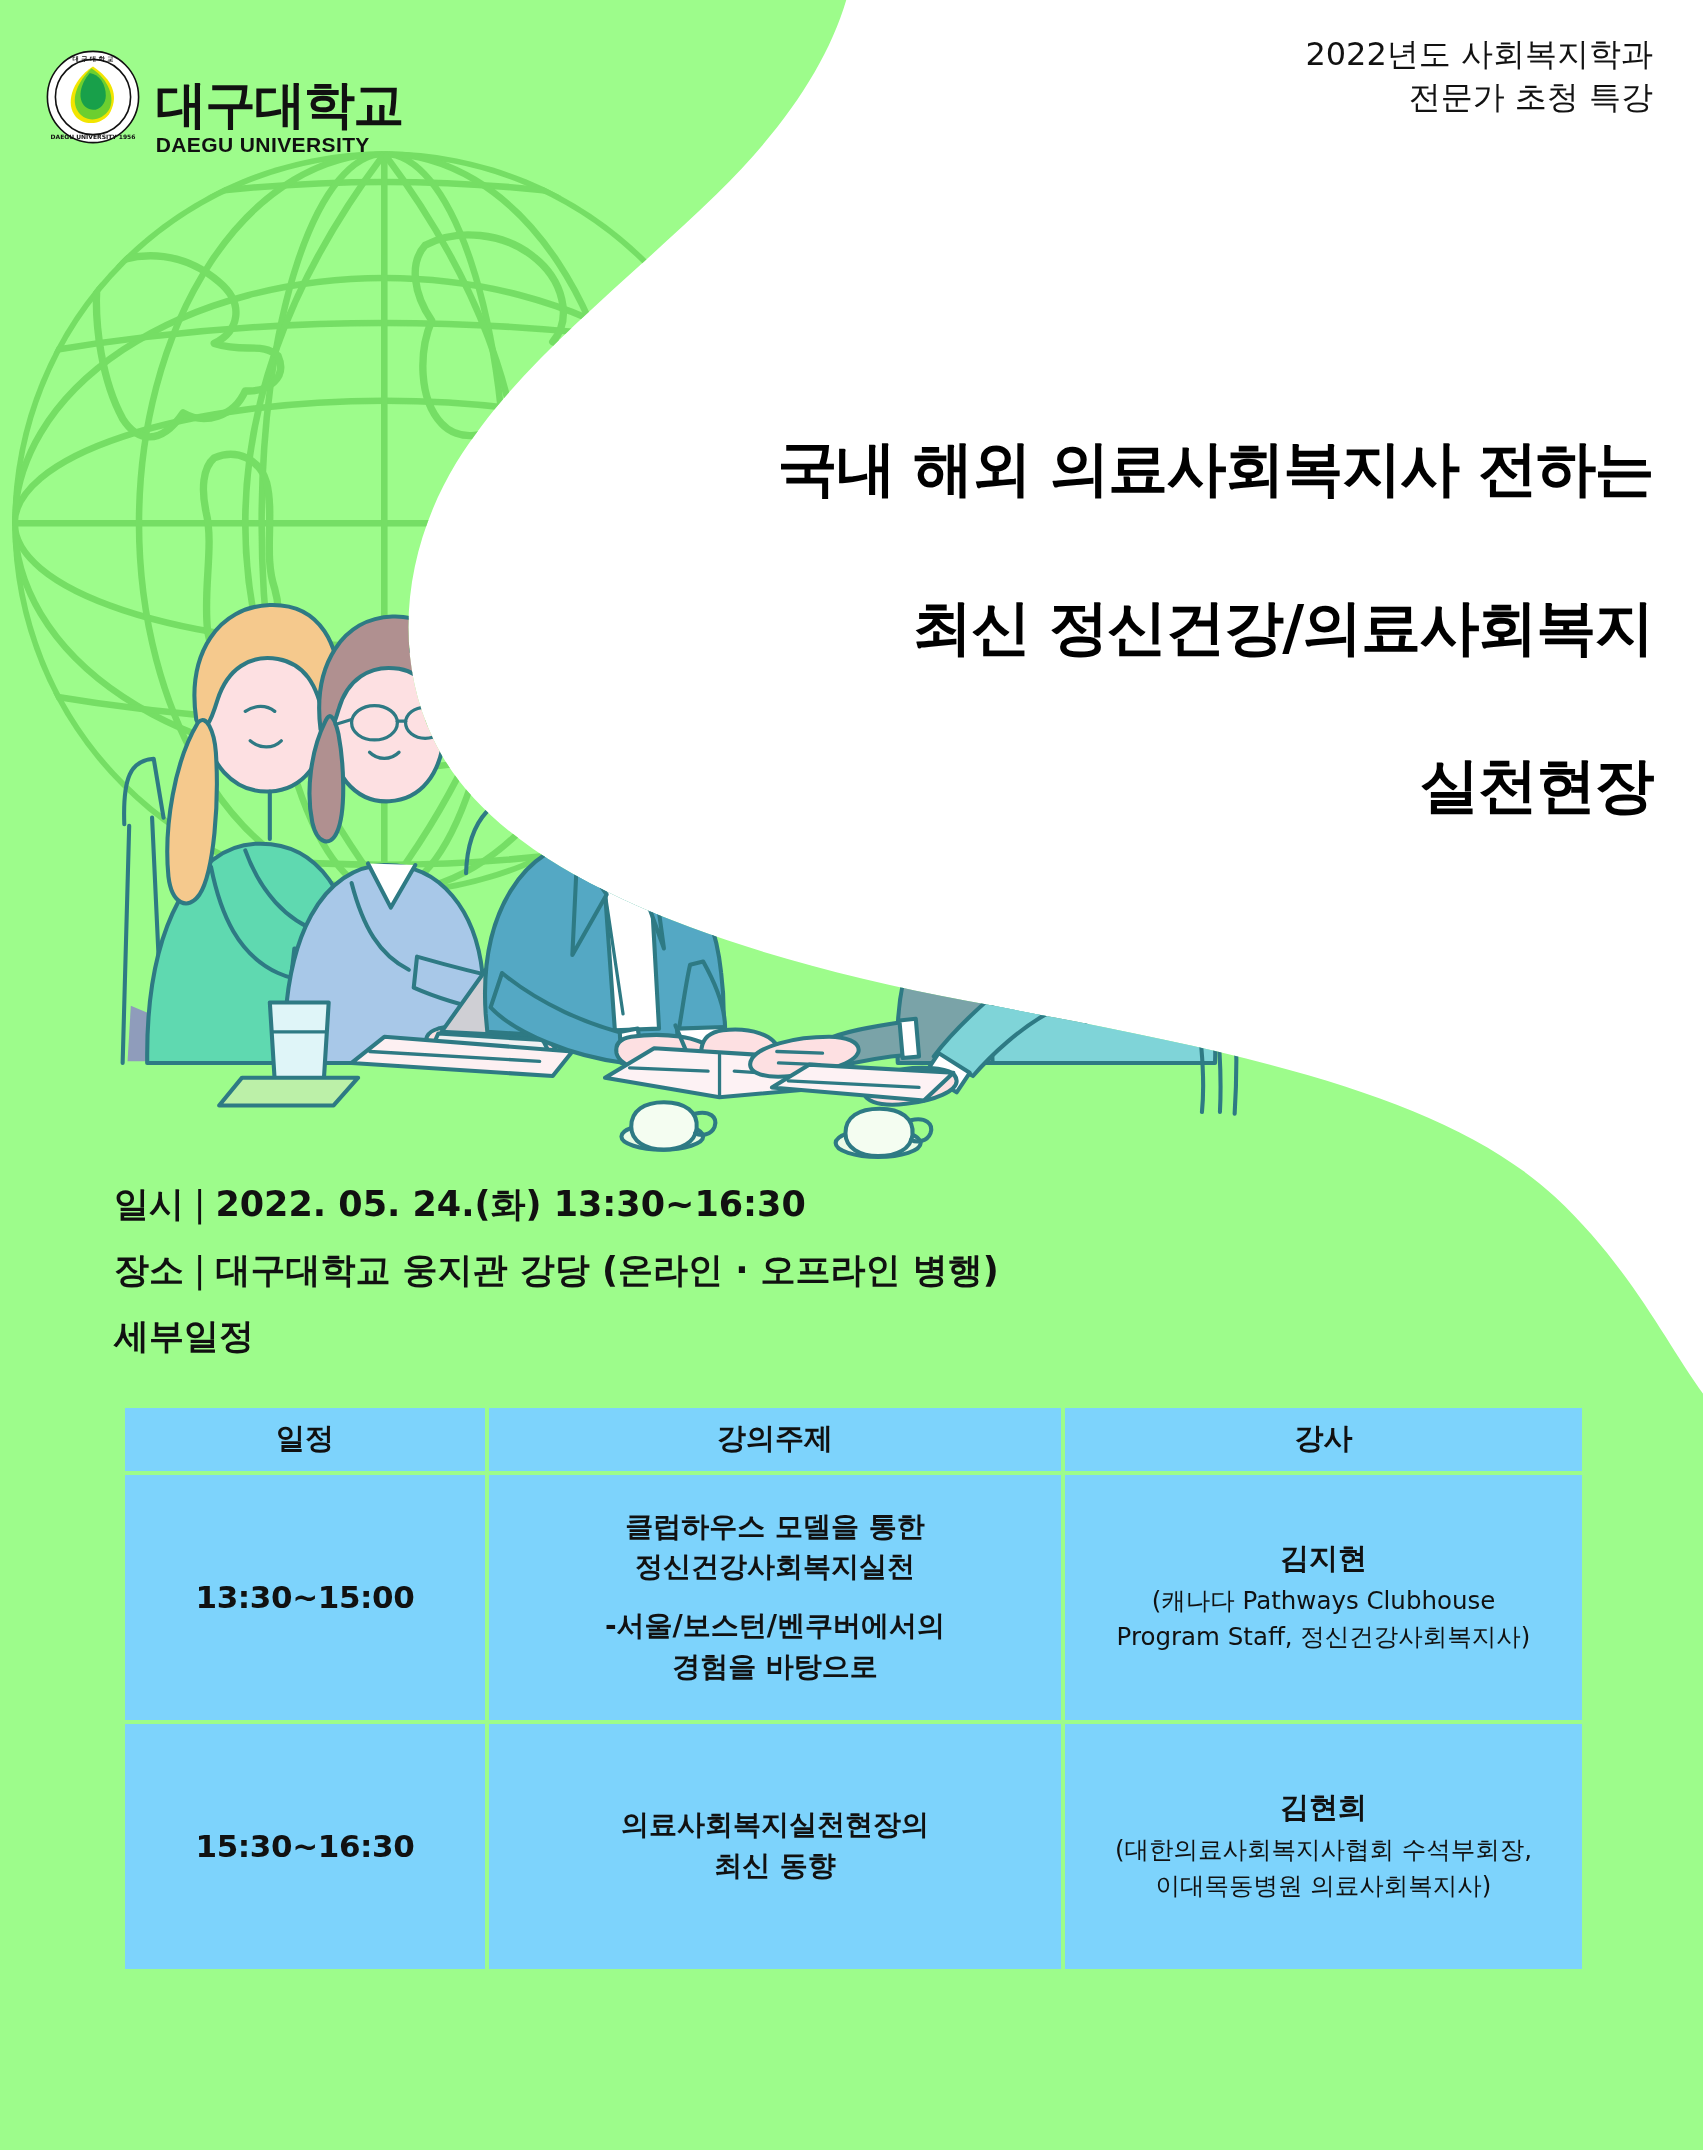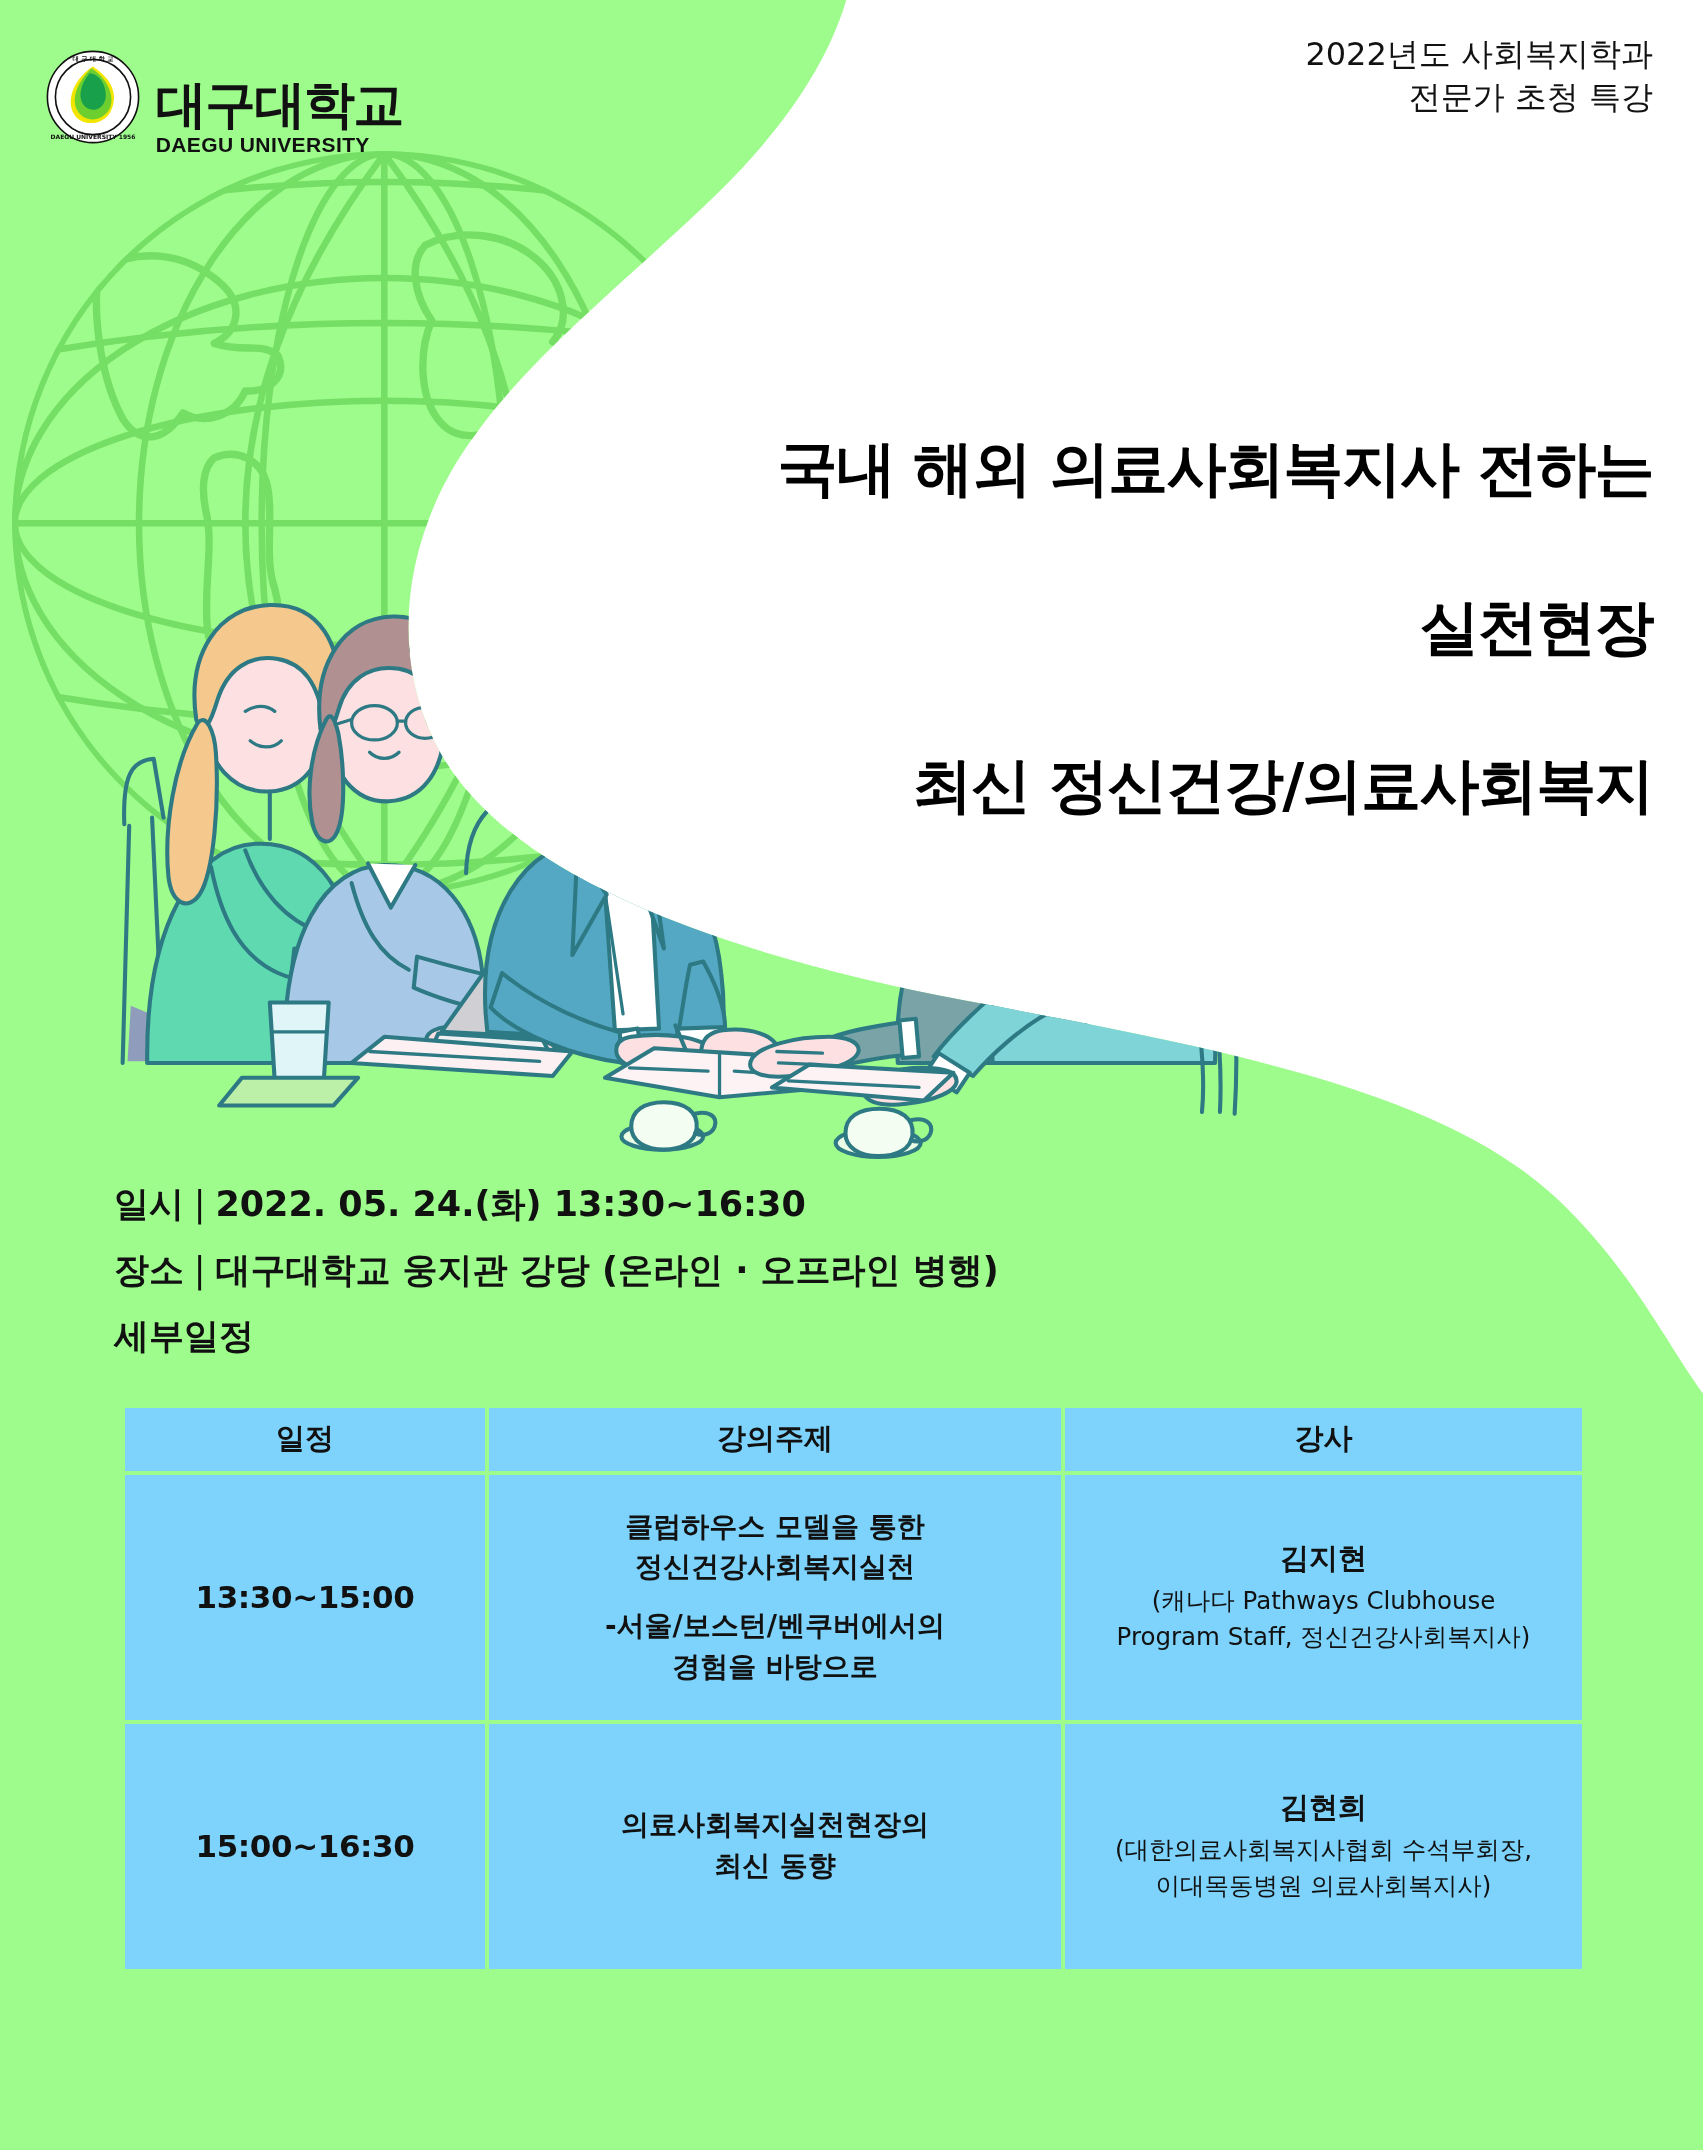--- a/index.html
+++ b/index.html
@@ -407,22 +407,22 @@
     </div>
   </div>
 
   <div class="kicker">
     <div>2022년도 사회복지학과</div>
     <div>전문가 초청 특강</div>
   </div>
 
   <div class="title">
     <span class="title-line">국내 해외 의료사회복지사 전하는</span>
+    <span class="title-line">최신 정신건강/의료사회복지</span>
     <span class="title-line">실천현장</span>
-    <span class="title-line">최신 정신건강/의료사회복지</span>
   </div>
 
   <div class="info">
     <div class="info-row">
       <span class="lbl">일시</span><span class="sep">|</span><span>2022. 05. 24.(화) 13:30~16:30</span>
     </div>
     <div class="info-row">
       <span class="lbl">장소</span><span class="sep">|</span><span>대구대학교 웅지관 강당 (온라인 · 오프라인 병행)</span>
     </div>
     <div class="info-sub">세부일정</div>
@@ -442,21 +442,21 @@
         <td>
           <div class="topic-main">클럽하우스 모델을 통한<br>정신건강사회복지실천</div>
           <div class="topic-sub">-서울/보스턴/벤쿠버에서의<br>경험을 바탕으로</div>
         </td>
         <td>
           <div class="spk-name">김지현</div>
           <div class="spk-aff">(캐나다 Pathways Clubhouse<br>Program Staff, 정신건강사회복지사)</div>
         </td>
       </tr>
       <tr>
-        <td class="cell-time">15:00~16:30</td>
+        <td class="cell-time">15:30~16:30</td>
         <td class="tight">
           <div class="topic-main">의료사회복지실천현장의<br>최신 동향</div>
           <div class="topic-sub"></div>
         </td>
         <td>
           <div class="spk-name">김현희</div>
           <div class="spk-aff">(대한의료사회복지사협회 수석부회장,<br>이대목동병원 의료사회복지사)</div>
         </td>
       </tr>
     </tbody>

